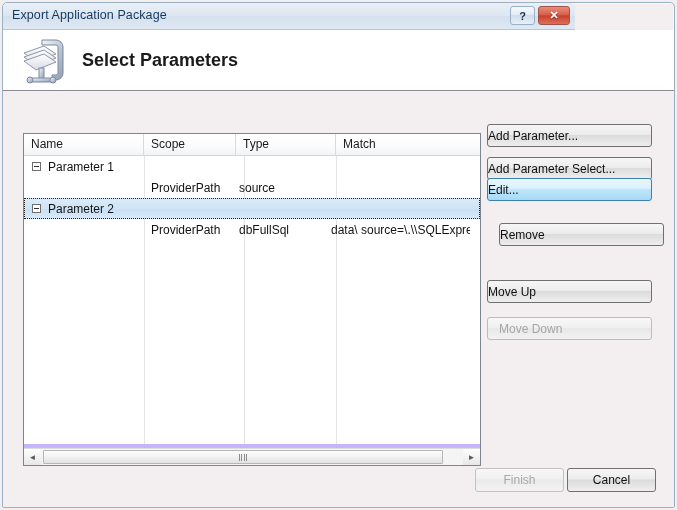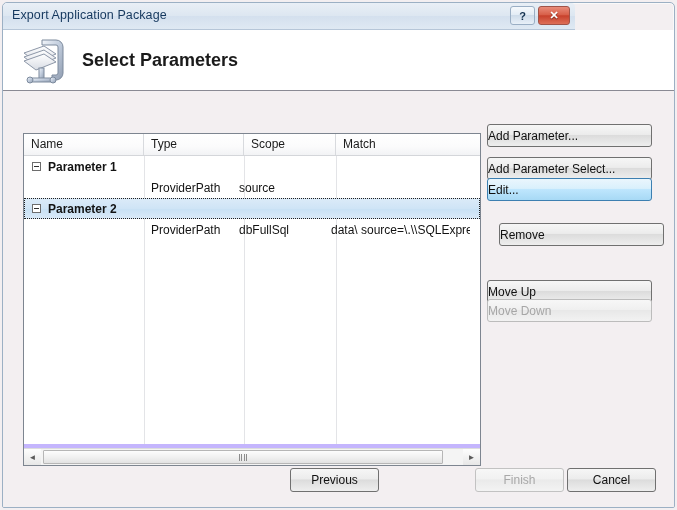--- a/index.html
+++ b/index.html
@@ -183,21 +183,20 @@
     align-items: center;
     font-size: 12px;
     color: #131313;
     white-space: nowrap;
   }
   .grid-row.group .cell-name {
     padding-left: 8px;
     display: flex;
     align-items: center;
     gap: 7px;
-    font-weight: bold;
   }
   .grid-row.selected {
     background: linear-gradient(to bottom, #dcebf8 0%, #cfe4f6 50%, #c7e0f4 51%, #dbeaf8 100%);
     outline: 1px dotted #1f1f1f;
     outline-offset: -1px;
   }
   .cell {
     box-sizing: border-box;
     overflow: hidden;
     padding-left: 7px;
@@ -310,21 +309,21 @@
   .btn.disabled {
     color: #a6a6a6;
     border-color: #bcbcbc;
     background: linear-gradient(to bottom, #f7f7f7 0%, #f0f0f0 45%, #e8e8e8 50%, #f2f2f2 100%);
   }
   .sp-1 { position: absolute; left: 0; top: 6px; }
   .sp-2 { position: absolute; left: 0; top: 39px; }
   .sp-3 { position: absolute; left: 0; top: 60px; }
   .sp-4 { position: absolute; left: 12px; top: 105px; }
   .sp-5 { position: absolute; left: 0; top: 162px; }
-  .sp-6 { position: absolute; left: 0; top: 181px; }
+  .sp-6 { position: absolute; left: 0; top: 199px; padding-left: 11px; }
 
   
   .bottom-bar {
     position: absolute;
     left: 0;
     bottom: 0;
     width: 671px;
     height: 54px;
   }
   .nav-btn {
@@ -398,22 +397,22 @@
         <circle cx="38" cy="45" r="3" fill="url(#metal)" stroke="#7c8a9d" stroke-width="1"></circle>
       </svg>
       <div class="header-title">Select Parameters</div>
     </div>
 
     <div class="body-area">
 
       <div class="grid">
         <div class="grid-header">
           <div class="gh-cell c-name">Name</div>
+          <div class="gh-cell c-scope">Scope</div>
           <div class="gh-cell c-type">Type</div>
-          <div class="gh-cell c-scope">Scope</div>
           <div class="gh-cell c-match">Match</div>
         </div>
 
         <div class="grid-body">
           <div class="col-line l1"></div>
           <div class="col-line l2"></div>
           <div class="col-line l3"></div>
 
           <div class="grid-row group">
             <div class="cell cell-name">
@@ -468,20 +467,19 @@
       <div class="side-panel">
         <button class="btn sp-1">Add Parameter...</button>
         <button class="btn sp-2">Add Parameter Select...</button>
         <button class="btn hover sp-3">Edit...</button>
         <button class="btn sp-4">Remove</button>
         <button class="btn sp-5">Move Up</button>
         <button class="btn disabled sp-6">Move Down</button>
       </div>
 
       <div class="bottom-bar">
-        <button class="nav-btn nb-prev">Previous</button>
         <button class="nav-btn nb-cancel">Cancel</button>
         <button class="nav-btn disabled nb-finish">Finish</button>
       </div>
 
     </div>
   </div>
 </div>
 
 </body></html>

